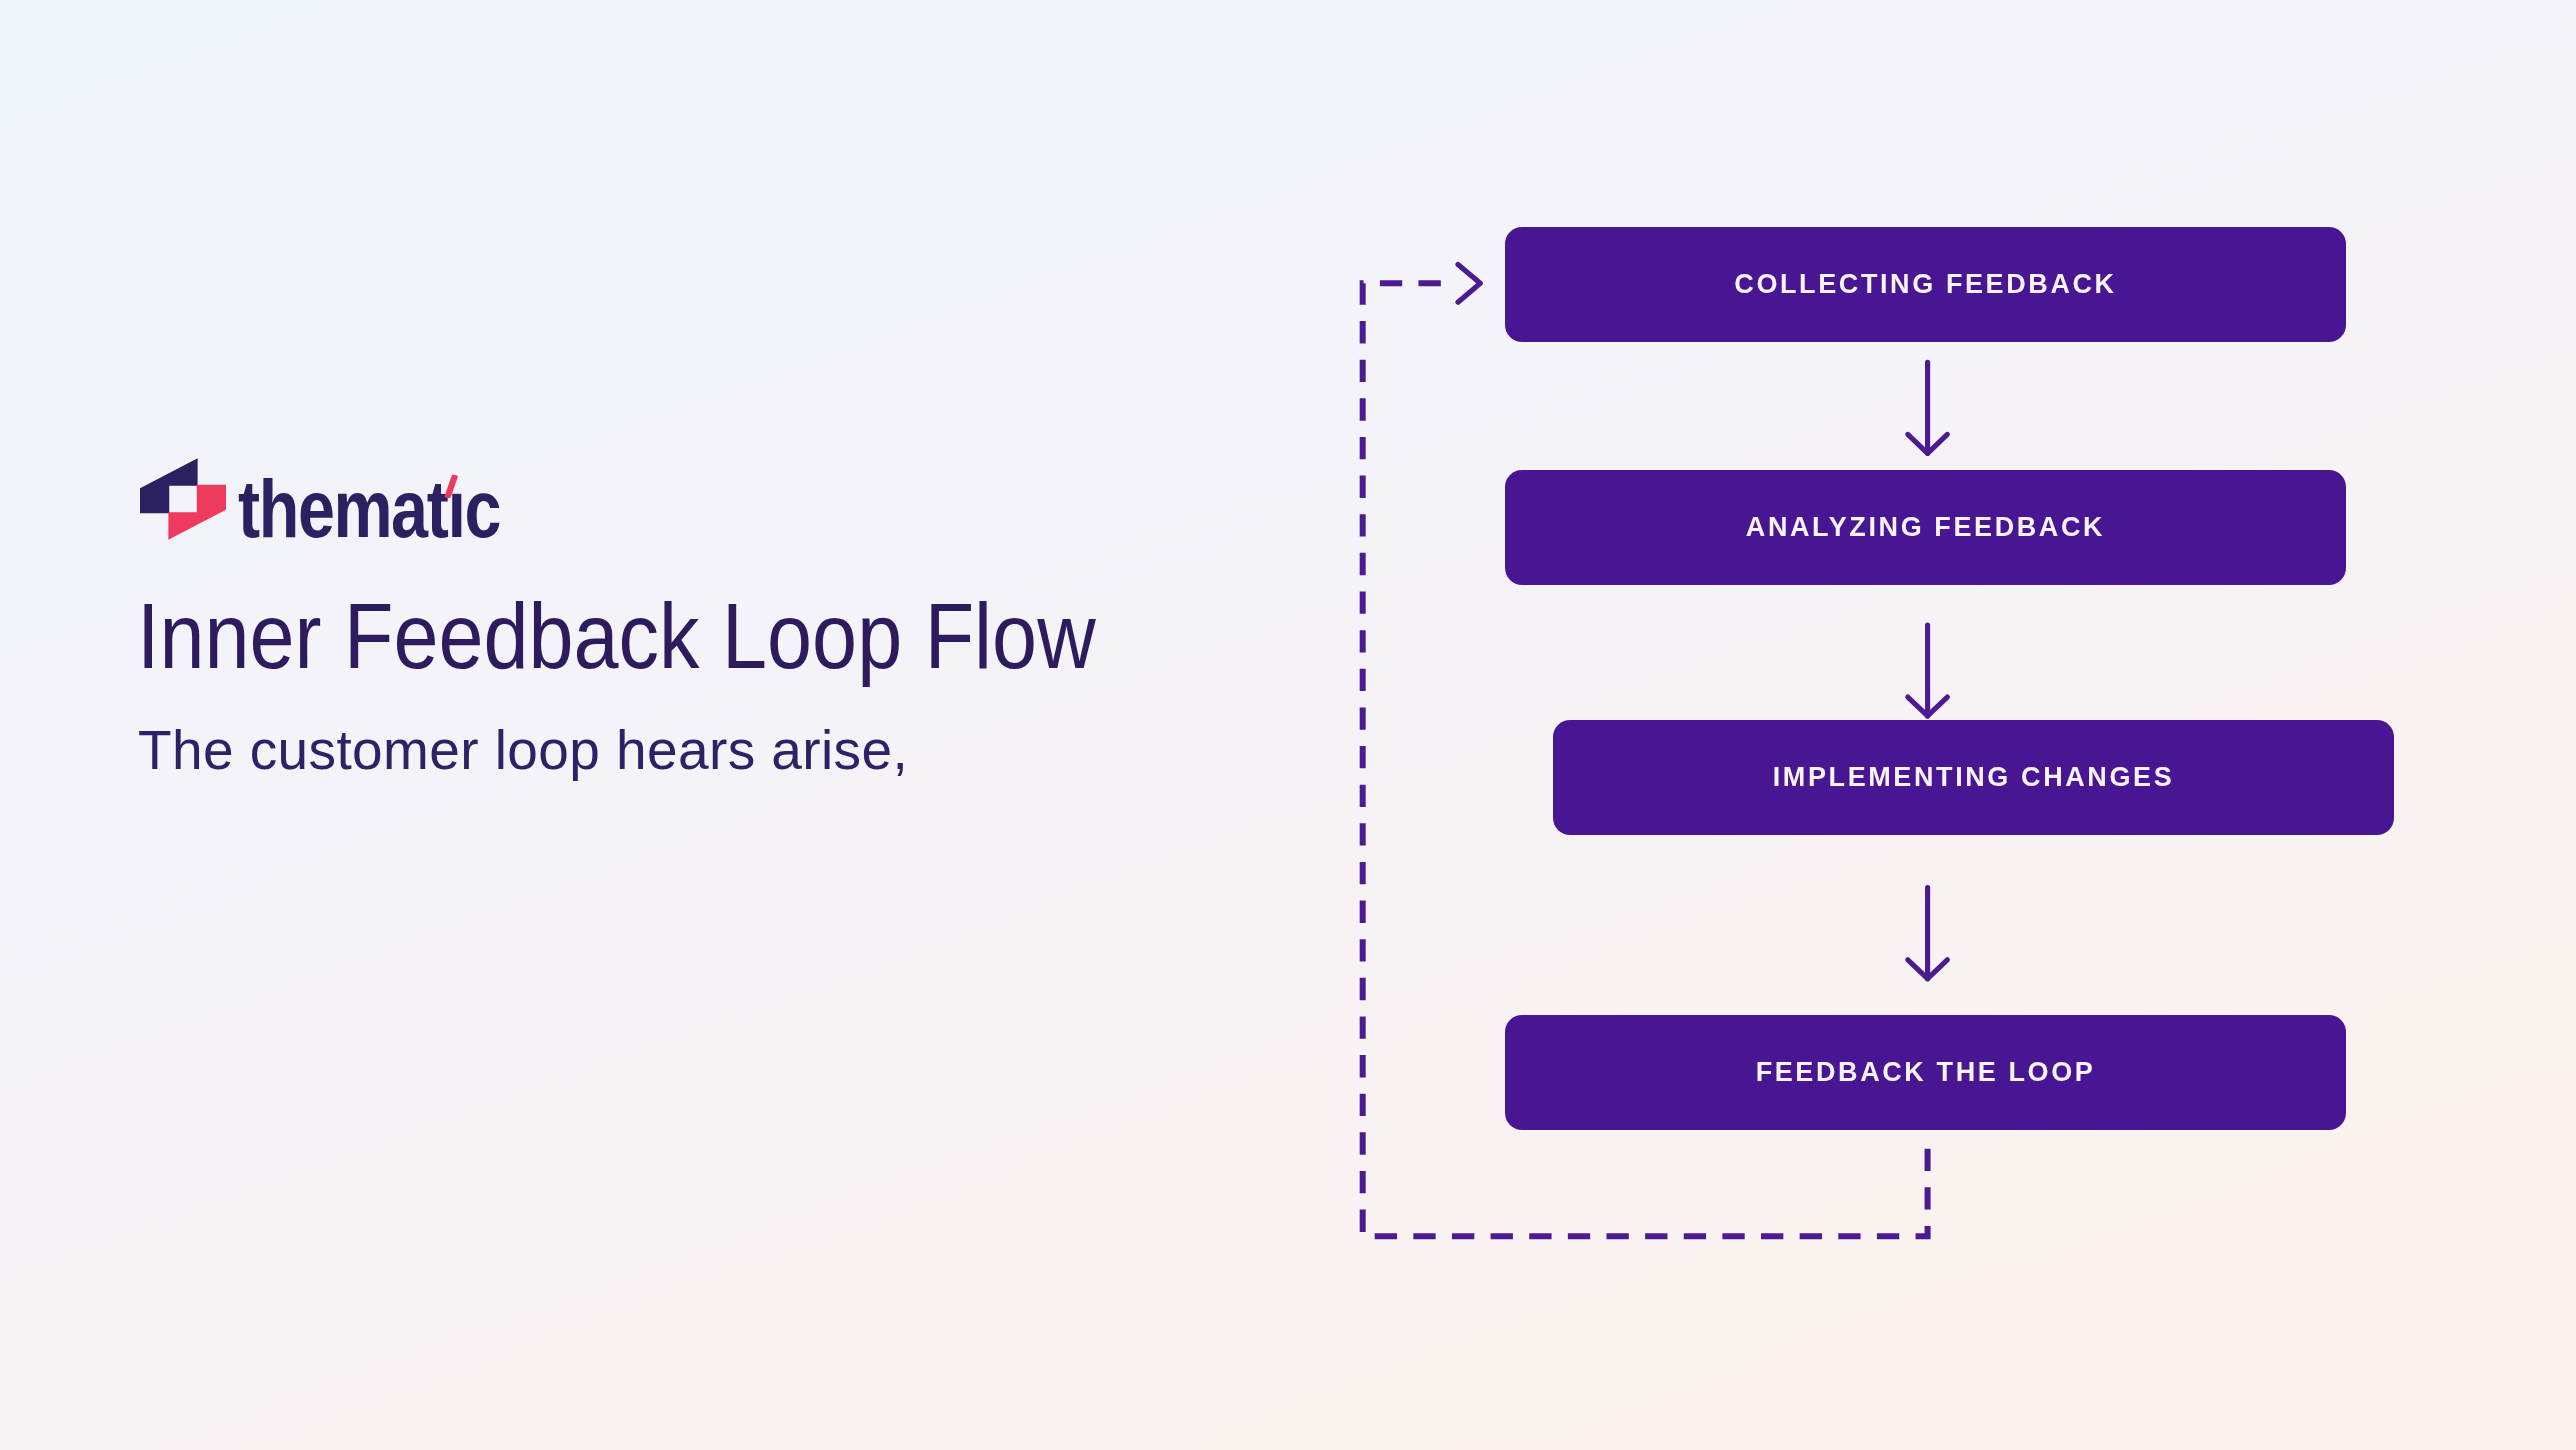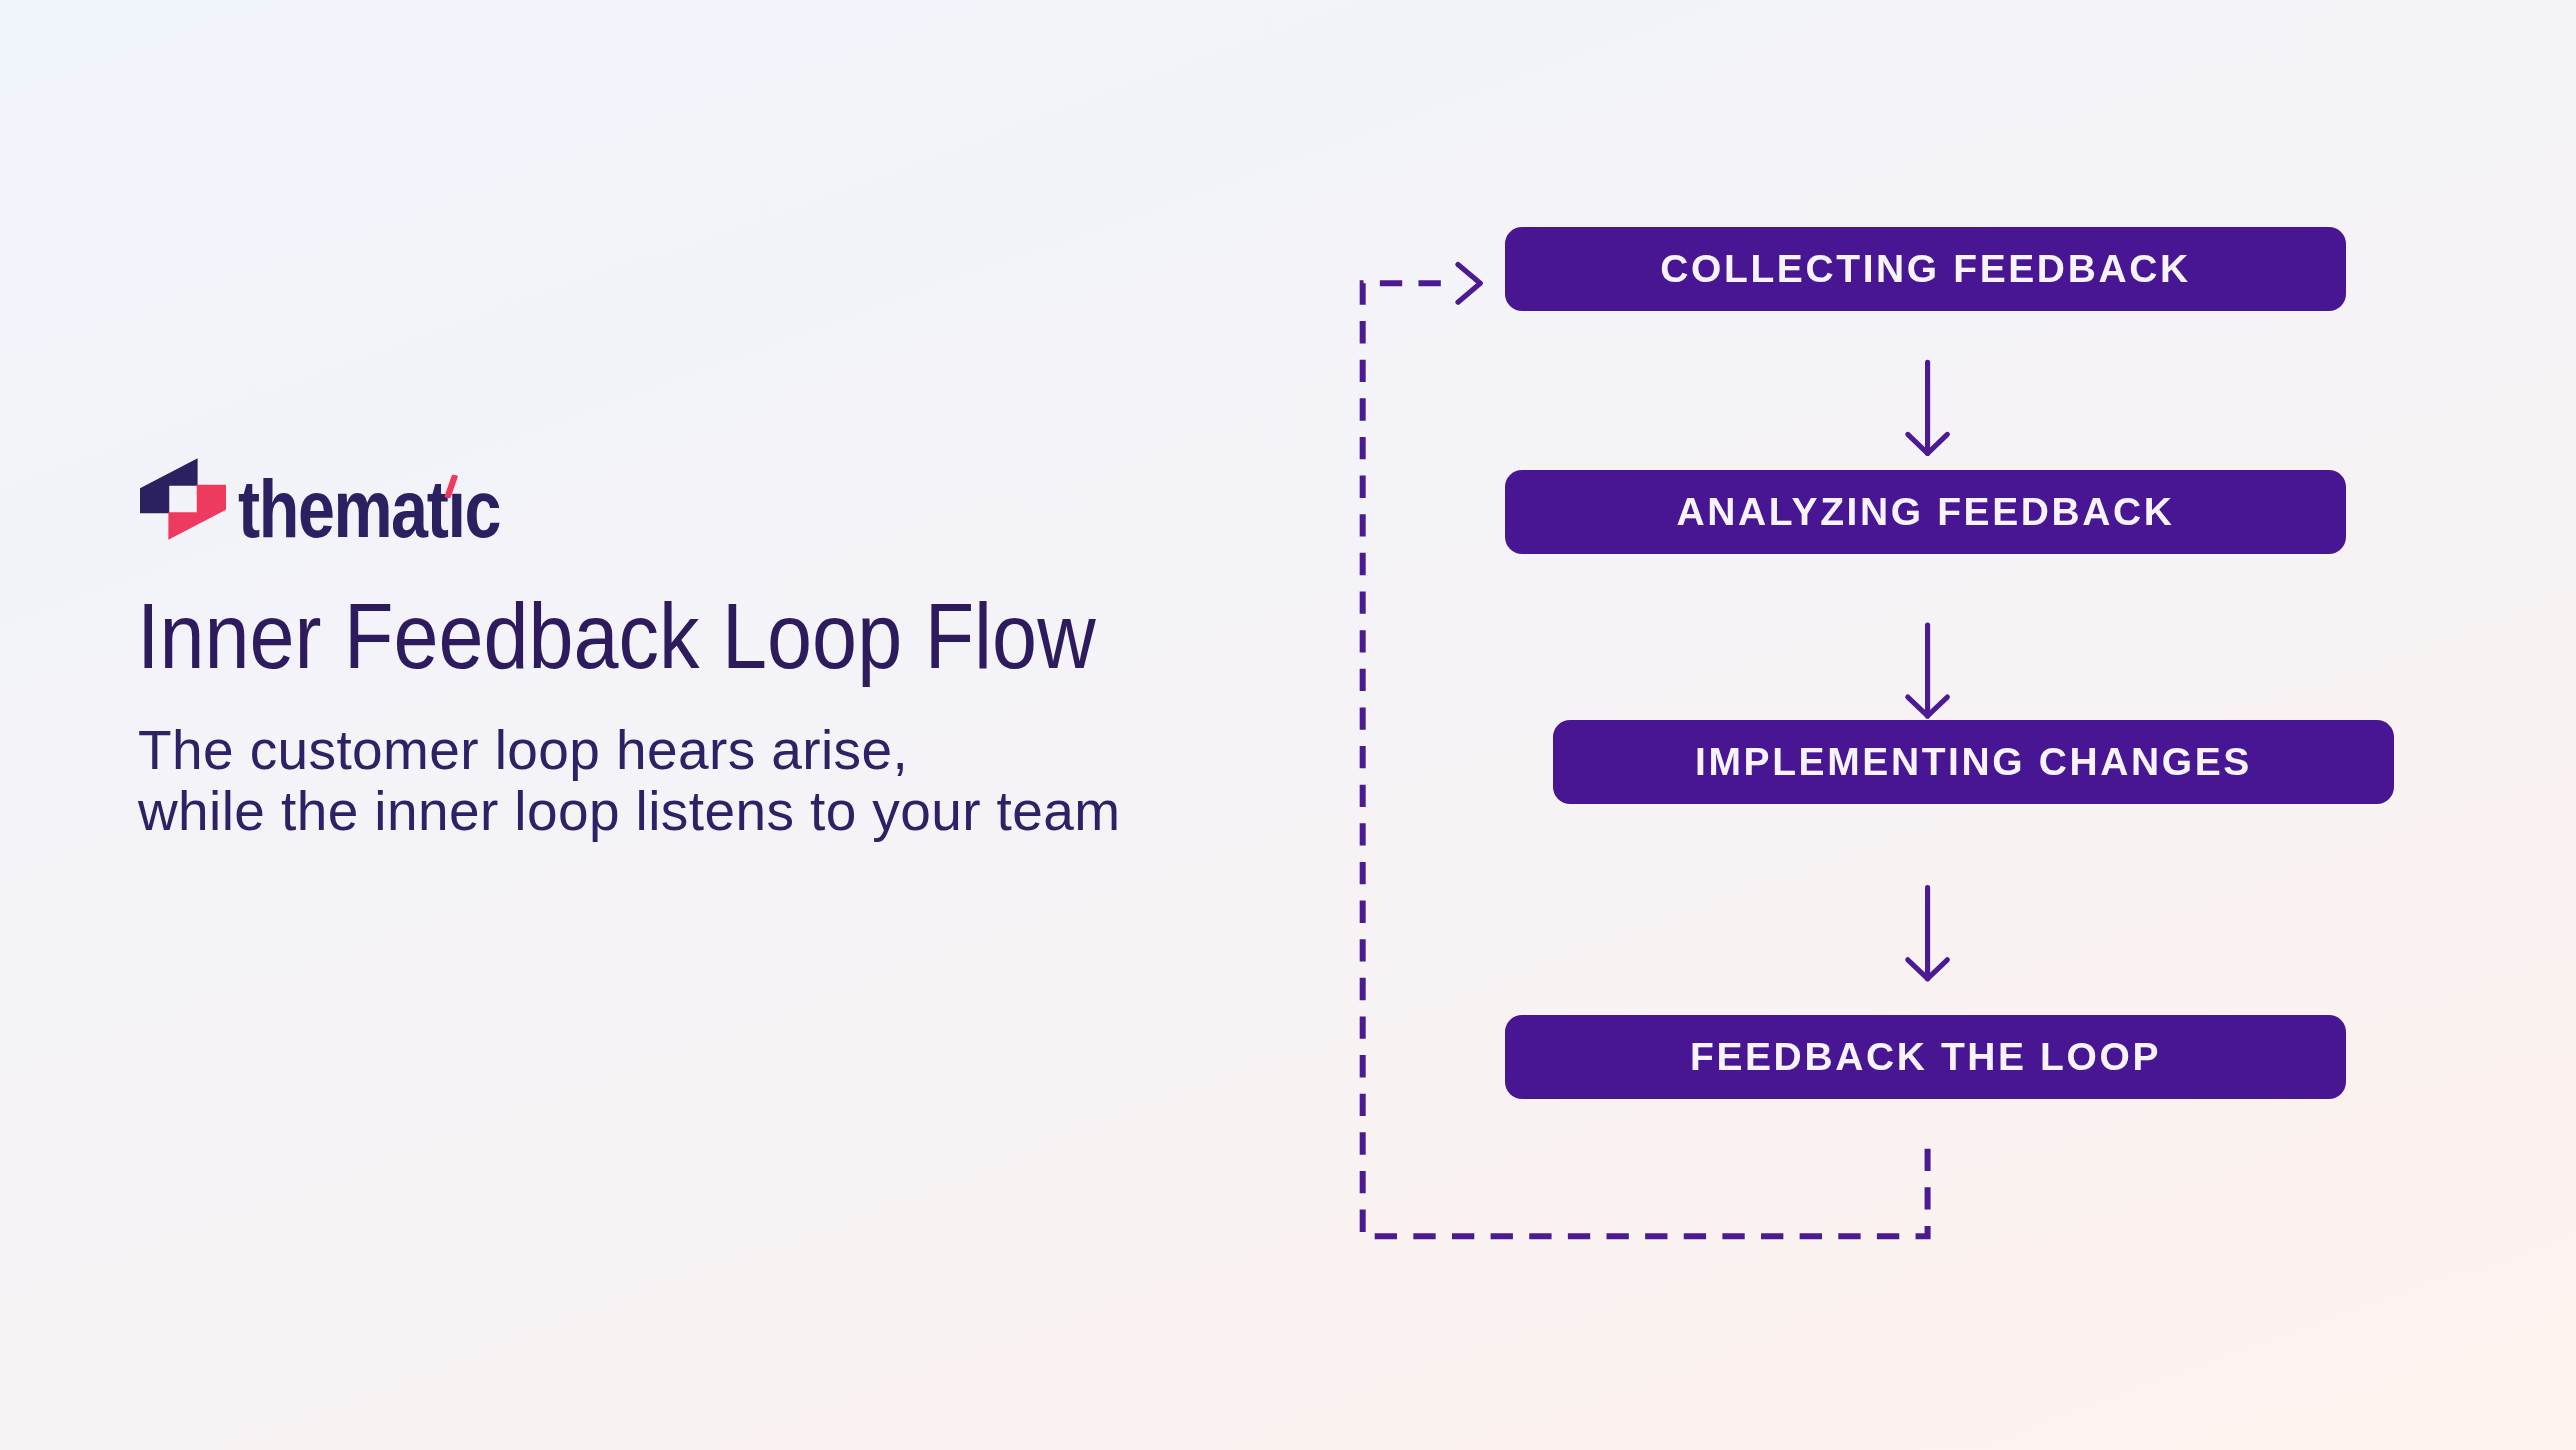--- a/index.html
+++ b/index.html
@@ -35,24 +35,24 @@
     transform:scaleX(0.88);transform-origin:0 0;
   }
   .description{
     position:absolute;left:138px;top:720px;
     font-size:55px;line-height:61px;font-weight:400;
     color:#2e2166;white-space:nowrap;letter-spacing:0.4px;
   }
 
   
   .step{
-    position:absolute;left:1505px;width:841px;height:84px;
+    position:absolute;left:1505px;width:841px;height:115px;
     background:#481693;border-radius:17px;
     display:flex;align-items:center;justify-content:center;
-    color:#f6f3fb;font-size:39px;font-weight:700;letter-spacing:2.6px;
+    color:#f6f3fb;font-size:27px;font-weight:700;letter-spacing:2.6px;
     white-space:nowrap;
   }
   .step-1{top:227px;}
   .step-2{top:470px;}
   .step-3{top:720px;margin-left:48px;}
   .step-4{top:1015px;}
 
   
   .connectors{position:absolute;left:0;top:0;width:2576px;height:1450px;pointer-events:none;}
   .dashline{fill:none;stroke:#4c1b92;stroke-width:7;stroke-dasharray:26 19;}
@@ -68,21 +68,20 @@
       <polygon points="67,0 67,32 34,32 34,64 0,64 0,35" fill="#2b2161"></polygon>
       <polygon points="33,95 33,63 66,63 66,31 100,31 100,60" fill="#ee3a5e"></polygon>
     </svg>
     <div class="wordmark"><span>themat</span><span class="i-wrap"><span>ı</span><span class="i-tick"></span></span><span>c</span></div>
   </div>
 
   <div class="title">Inner Feedback Loop Flow</div>
 
   <div class="description">
     <div>The customer loop hears arise,</div>
-    <div>while the inner loop listens to your team</div>
   </div>
 
   <div>
     <div class="step step-1">
       <span>COLLECTING FEEDBACK</span>
     </div>
     <div class="step step-2">
       <span>ANALYZING FEEDBACK</span>
     </div>
     <div class="step step-3">

